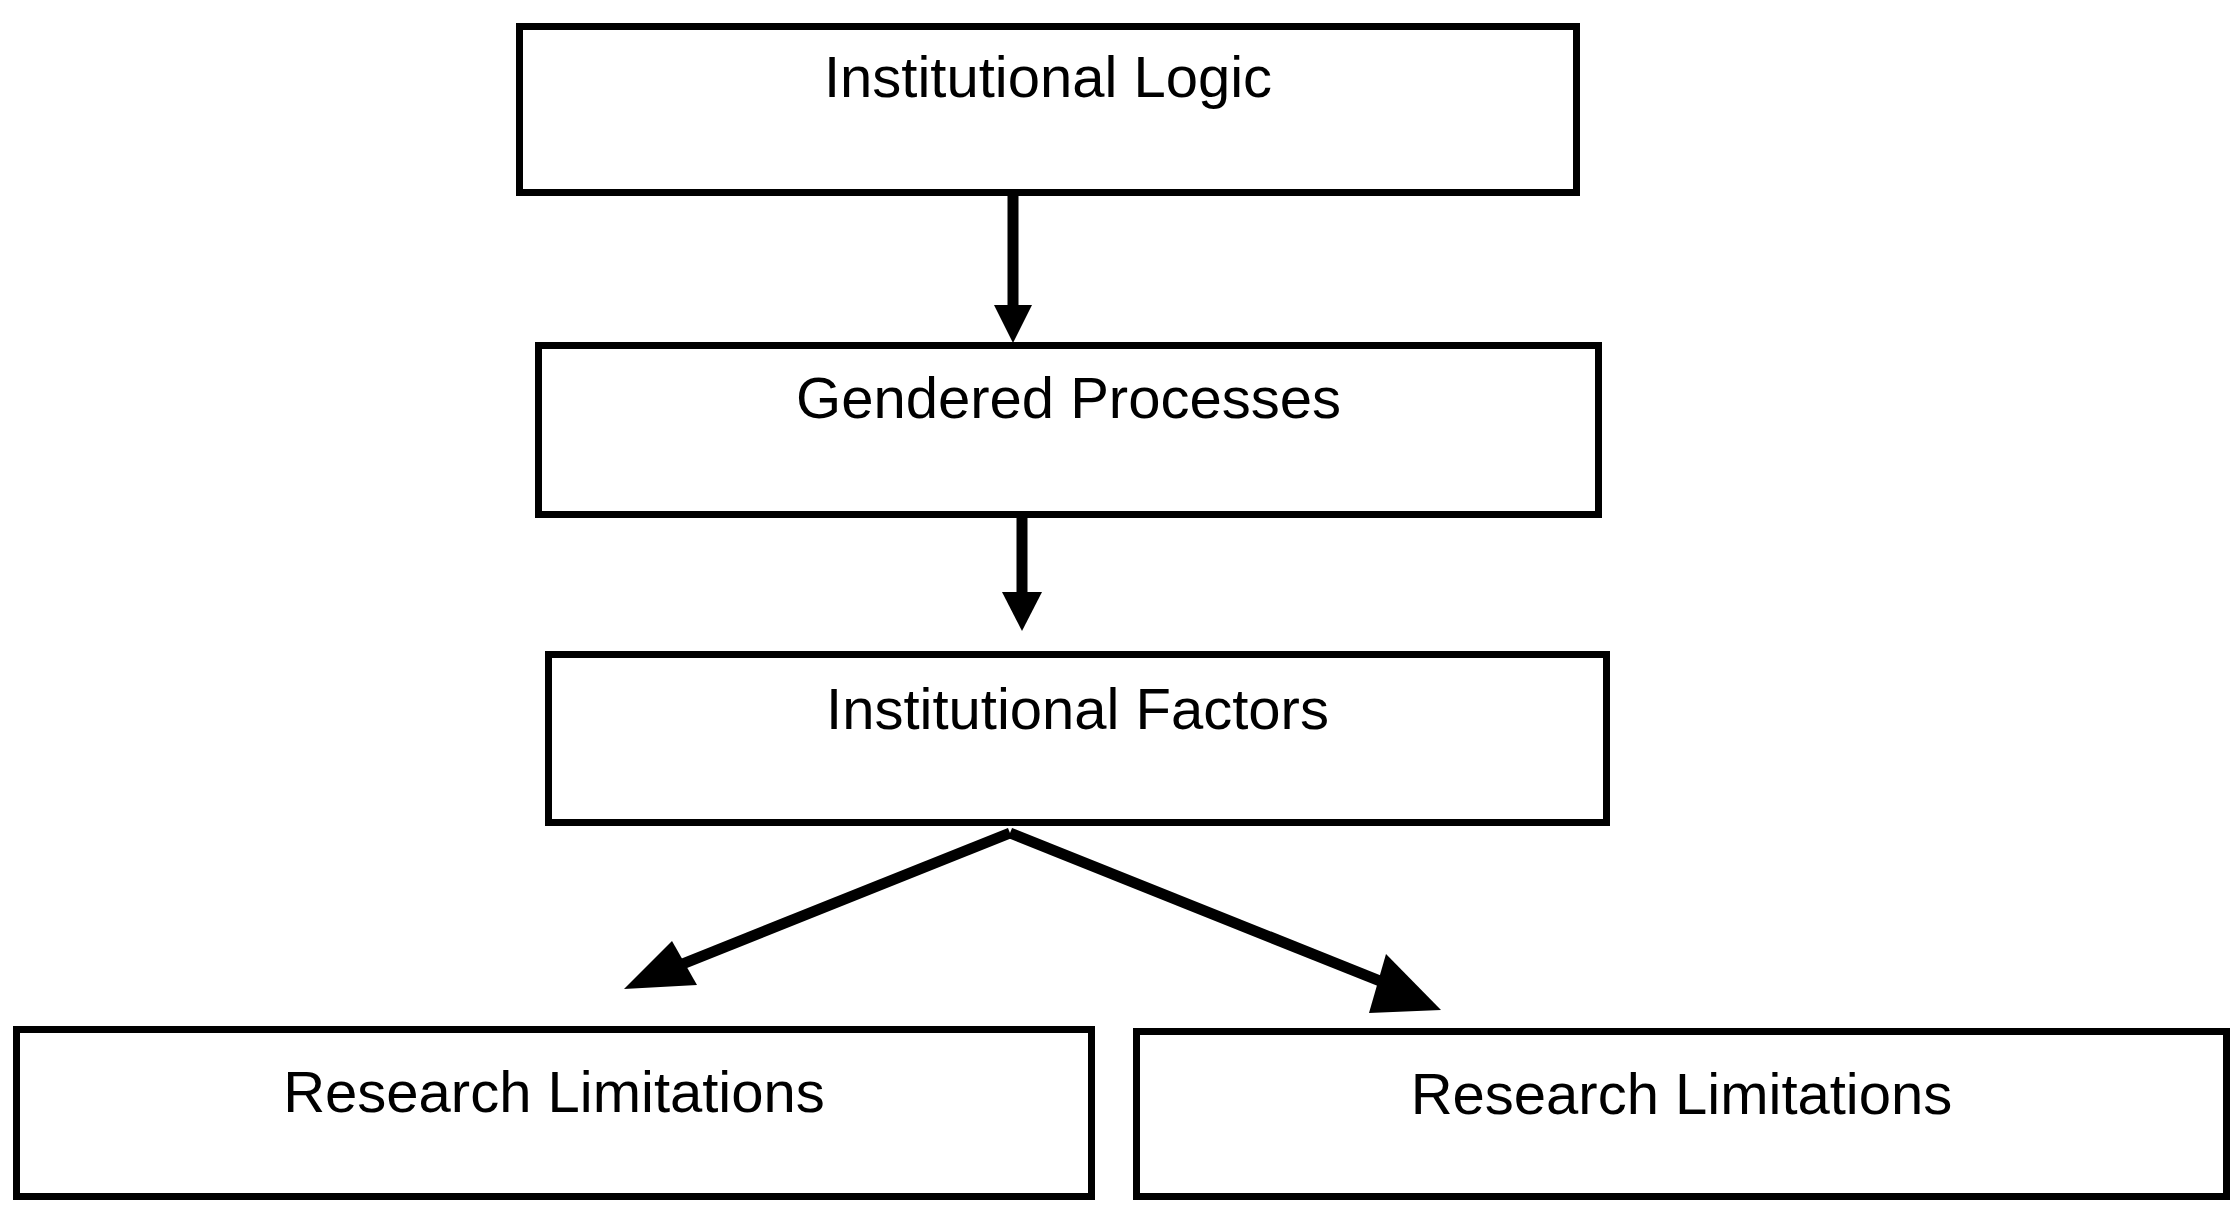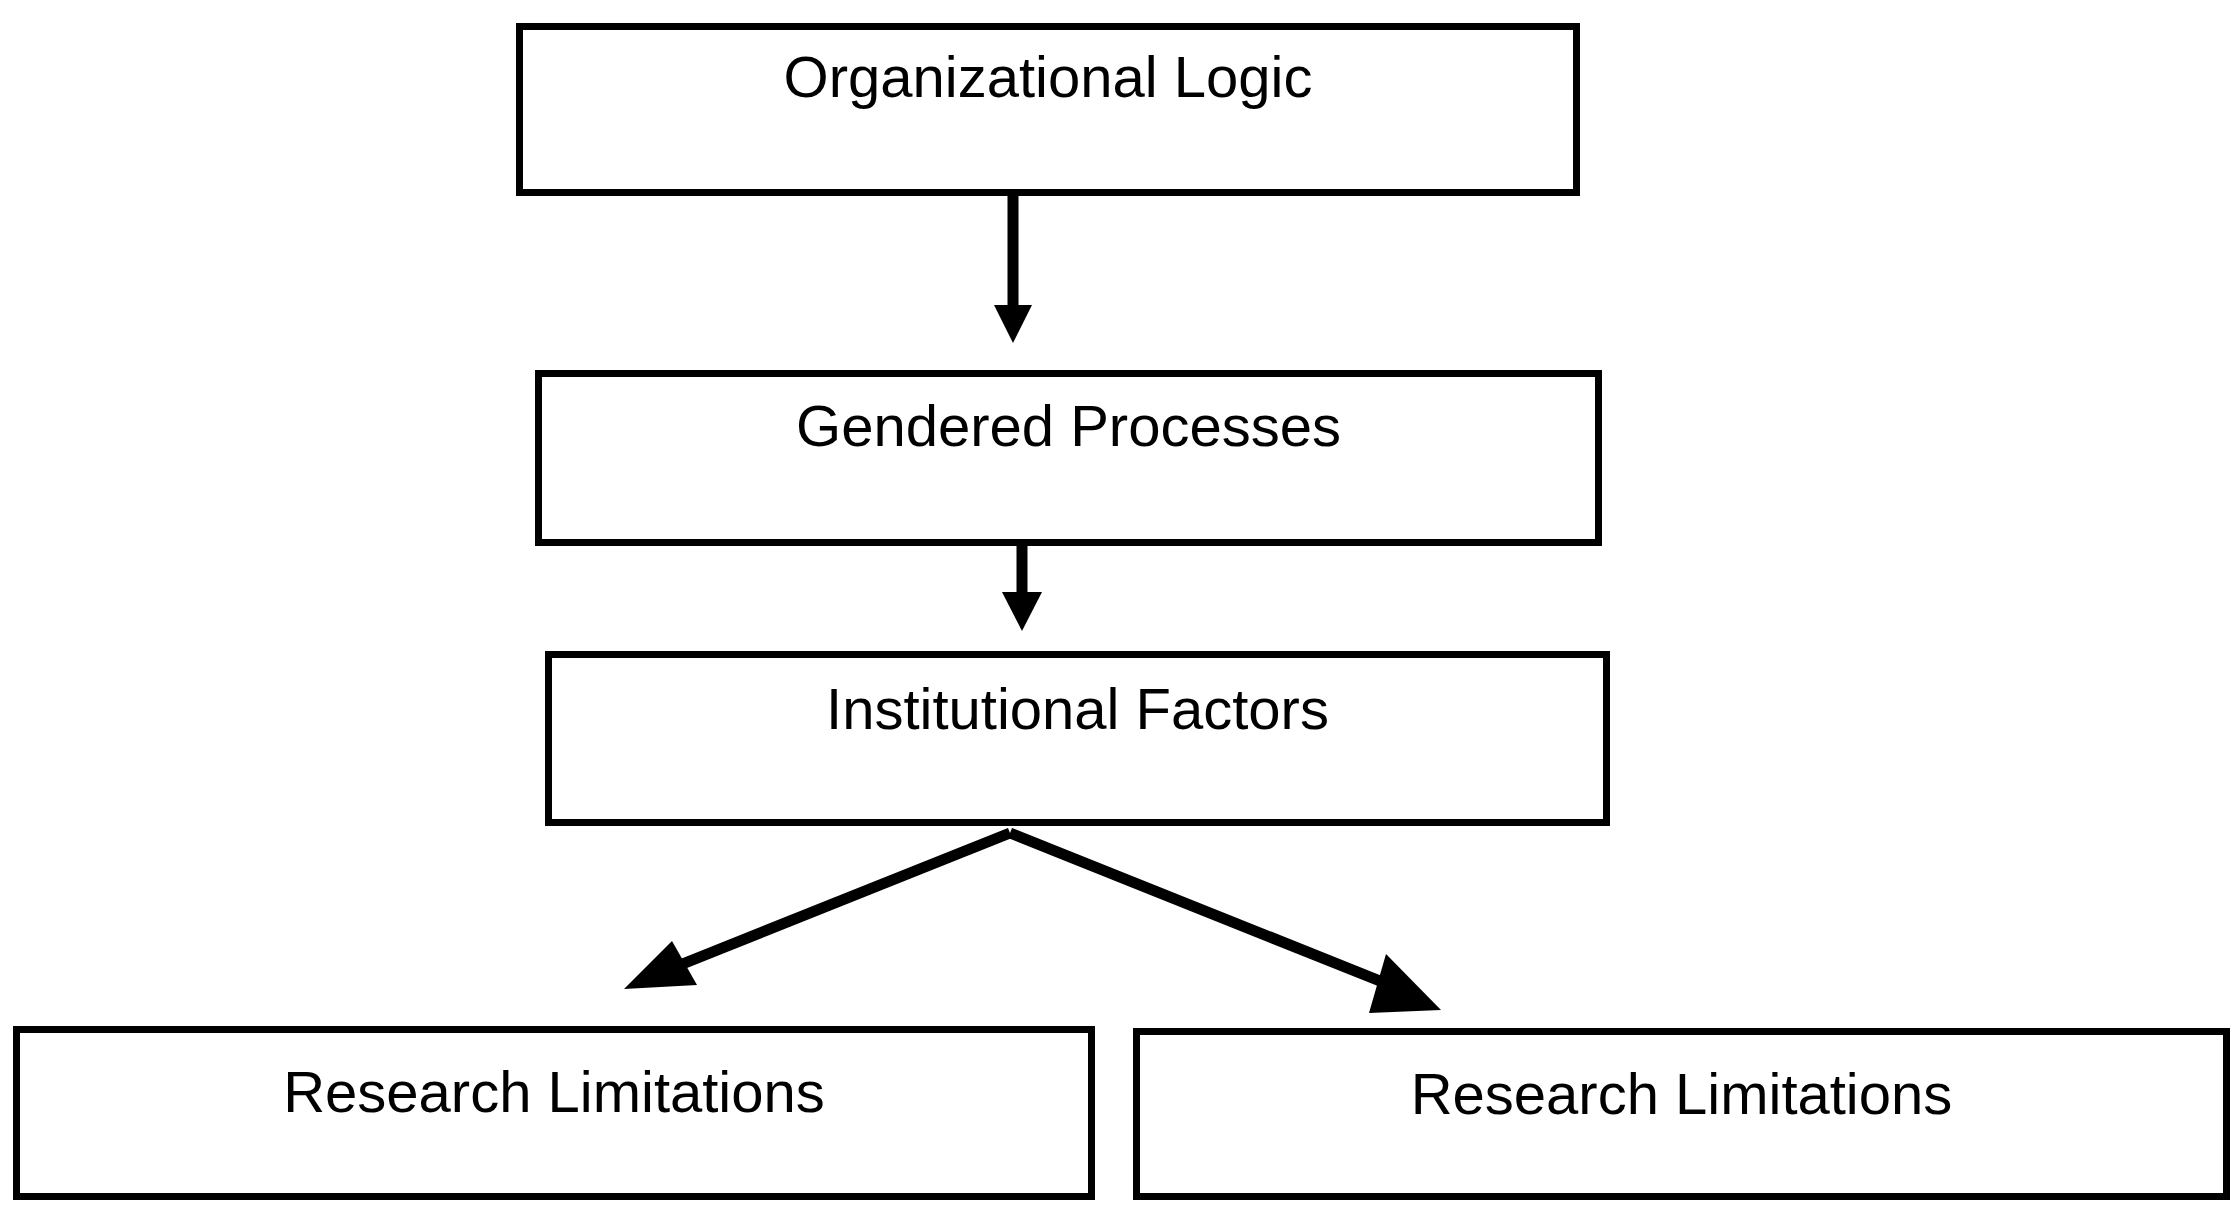--- a/index.html
+++ b/index.html
@@ -40,21 +40,21 @@
   .edge-layer {
     position: absolute;
     left: 0;
     top: 0;
     width: 2235px;
     height: 1228px;
     pointer-events: none;
   }
   
   #node-organizational-logic { left: 516px;  top: 23px;   width: 1064px; height: 173px; }
-  #node-gendered-processes   { left: 535px;  top: 342px;  width: 1067px; height: 176px; margin-top: 28px; }
+  #node-gendered-processes   { left: 535px;  top: 342px;  width: 1067px; height: 176px; }
   #node-institutional-factors{ left: 545px;  top: 651px;  width: 1065px; height: 175px; }
   #node-research-performance { left: 13px;   top: 1026px; width: 1082px; height: 174px; }
   #node-resource-limitations { left: 1133px; top: 1028px; width: 1097px; height: 172px; }
 
   
   #node-organizational-logic  .node-label { top: 18px; }
   #node-gendered-processes    .node-label { top: 20px; }
   #node-institutional-factors .node-label { top: 22px; }
   #node-research-performance  .node-label { top: 30px; }
   #node-resource-limitations  .node-label { top: 30px; }
@@ -81,21 +81,21 @@
       <polygon points="672,941 697,985 624,989" fill="#000000"></polygon>
     </g>
 
     <g>
       <line x1="1010" y1="833" x2="1400" y2="989" stroke="#000000" stroke-width="11"></line>
       <polygon points="1386,954 1441,1010 1369,1013" fill="#000000"></polygon>
     </g>
   </svg>
 
   <div class="node" id="node-organizational-logic">
-    <span class="node-label">Organizational Logic</span>
+    <span class="node-label">Institutional Logic</span>
   </div>
 
   <div class="node" id="node-gendered-processes">
     <span class="node-label">Gendered Processes</span>
   </div>
 
   <div class="node" id="node-institutional-factors">
     <span class="node-label">Institutional Factors</span>
   </div>
 

